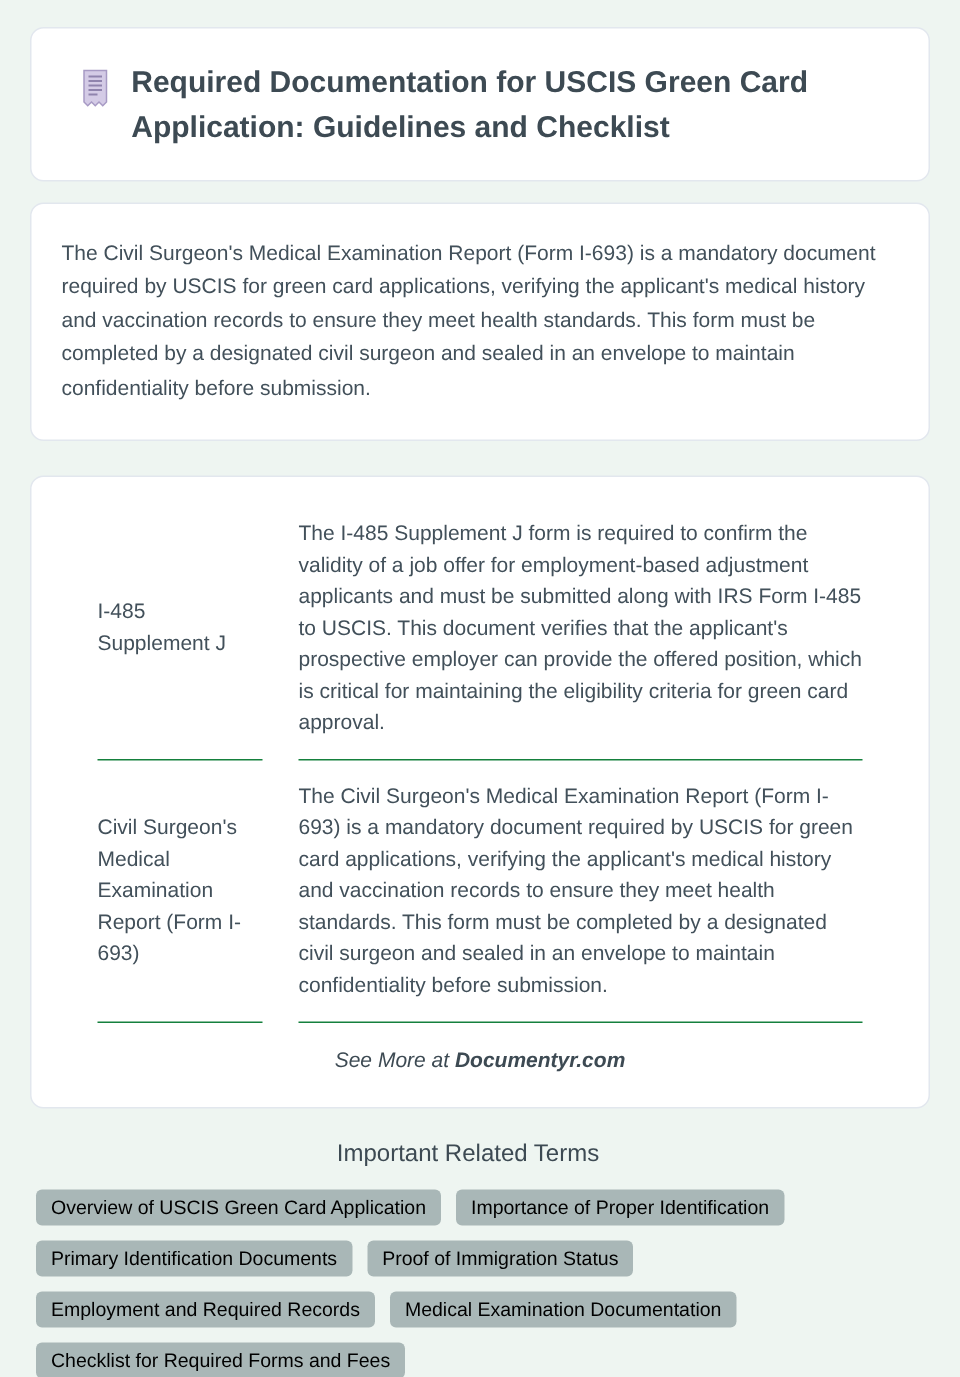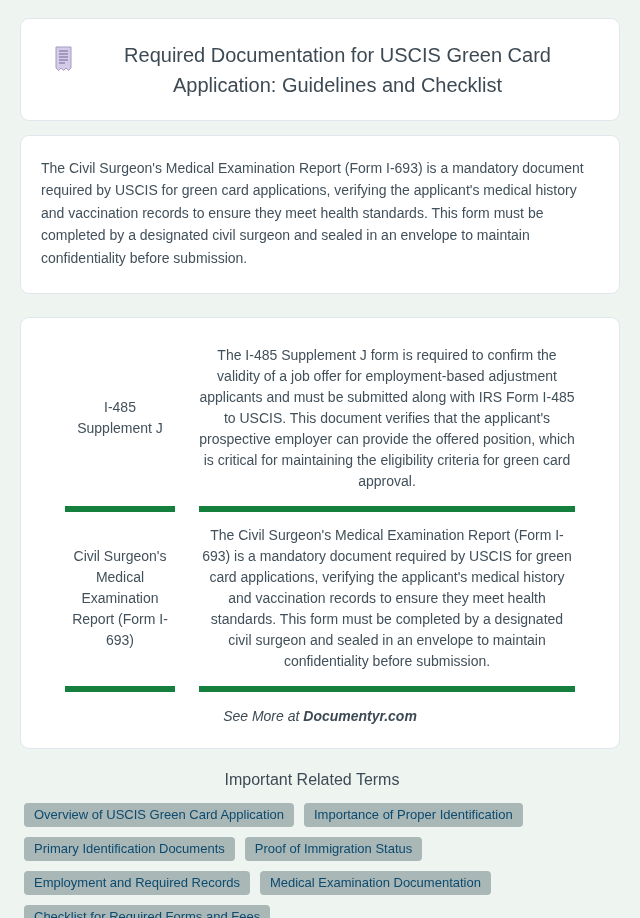--- a/index.html
+++ b/index.html
@@ -29,23 +29,22 @@
   }
   .header-inner {
     display: flex;
     align-items: flex-start;
     gap: 14px;
   }
   .doc-icon { flex: 0 0 auto; margin-top: 6px; }
   h1.page-title {
     font-size: 20px;
     line-height: 1.5;
-    font-weight: 400;
+    font-weight: 700;
     color: #3d4a53;
-    text-align: center;
     max-width: 500px;
   }
   
   .intro-card {
     margin-top: 14px;
     padding: 21px 20px 24px 20px;
     min-height: 136px;
   }
   .intro-text {
     font-size: 14px;
@@ -60,24 +59,23 @@
   }
   table.terms-table {
     width: 100%;
     border-collapse: separate;
     border-spacing: 24px 0;
     font-size: 14px;
     line-height: 1.5;
     color: #42505a;
   }
   table.terms-table td {
-    border-bottom: 6px solid #15803d;
+    border-bottom: 1px solid #15803d;
     padding: 13px 0 14px 0;
     vertical-align: middle;
-    text-align: center;
   }
   td.term-cell { width: 110px; }
   .see-more {
     text-align: center;
     font-style: italic;
     font-size: 14px;
     color: #3d4a53;
     margin: 16px 0 14px 0;
   }
   .see-more .brand { font-weight: bold; cursor: pointer; }
@@ -91,21 +89,21 @@
   }
   .tags-wrap {
     margin: 0 20px;
     display: flex;
     flex-wrap: wrap;
     gap: 10px;
     padding: 0 4px;
   }
   .tag-chip {
     background: #a9b7b7;
-    color: #0c4a6e;
+    color: #000000;
     font-size: 13px;
     line-height: 1;
     padding: 5px 10px 6px 10px;
     border-radius: 4px;
     border: none;
     font-family: "Liberation Sans", sans-serif;
     cursor: pointer;
     white-space: nowrap;
   }
 </style>

